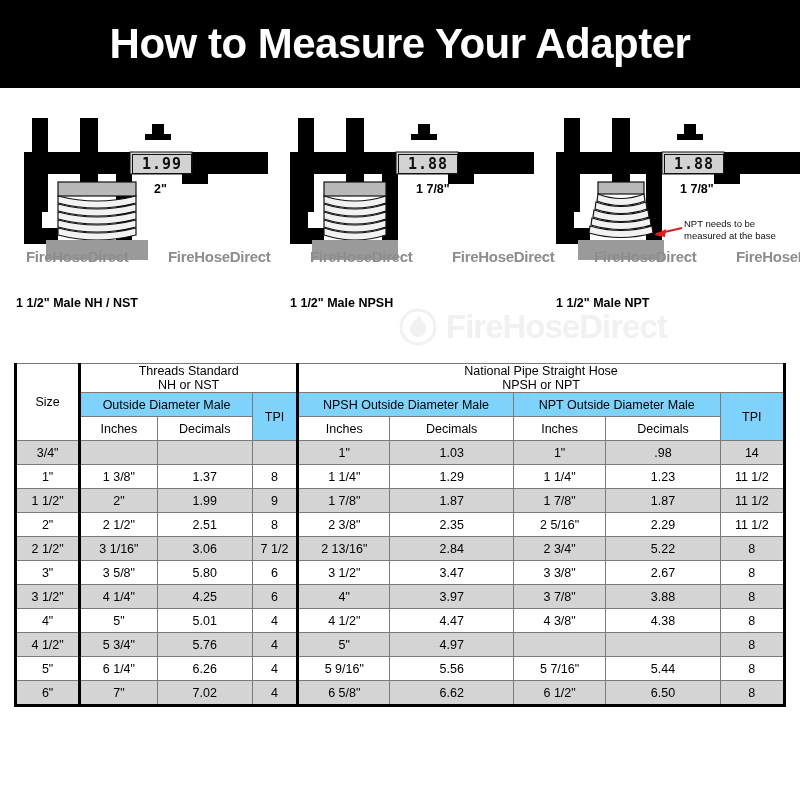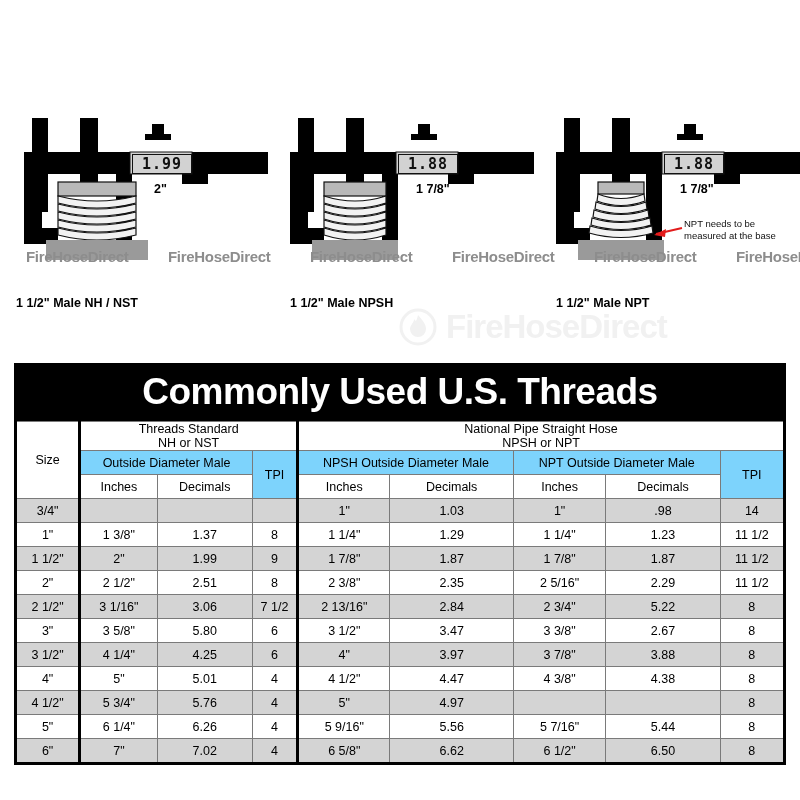--- a/index.html
+++ b/index.html
@@ -90,20 +90,23 @@
   .hdr-tall{height:42px;}
   .hdr-sub{height:24px;}
   .hdr-units{height:23px;}
   .hdr-2line{line-height:14px;}
 </style>
 </head>
 <body>
 
 <div class="page">
 
+  <div class="top-banner">
+    <div class="title">How to Measure Your Adapter</div>
+  </div>
 
   <div class="diagrams">
 
     <div class="diagram d1">
       <div class="cal-wrap">
         <svg width="266" height="160" viewBox="0 0 266 160">
 
           <path d="M30 2 L46 2 L46 36 L78 36 L78 2 L96 2 L96 36 L266 36 L266 58 L96 58 L96 70 L78 70 L78 58 L46 58 L46 96 L30 96 Z" fill="#000"></path>
 
           <path d="M22 36 L40 36 L40 112 L56 112 L56 128 L22 128 Z" fill="#000"></path>
@@ -208,23 +211,20 @@
 
   <div class="wm-big">
     <svg width="40" height="40" viewBox="0 0 40 40" style="margin-right:8px;">
       <circle cx="20" cy="20" r="17" fill="none" stroke="#f1f1f1" stroke-width="3"></circle>
       <path d="M20 8 c5 6 8 9 8 14 a8 8 0 0 1 -16 0 c0 -4 4 -6 4 -10 c2 2 2 4 4 -4 Z" fill="#f1f1f1"></path>
     </svg>
     <span>FireHoseDirect</span>
   </div>
 
   <div class="table-wrap">
-    <div class="section-banner">
-      <div class="stitle">Commonly Used U.S. Threads</div>
-    </div>
 
     <table class="threads">
       <colgroup>
         <col style="width:64px">
           <col style="width:77px">
           <col style="width:95px">
           <col style="width:45px">
         <col style="width:92px">
           <col style="width:123px">
           <col style="width:92px">

